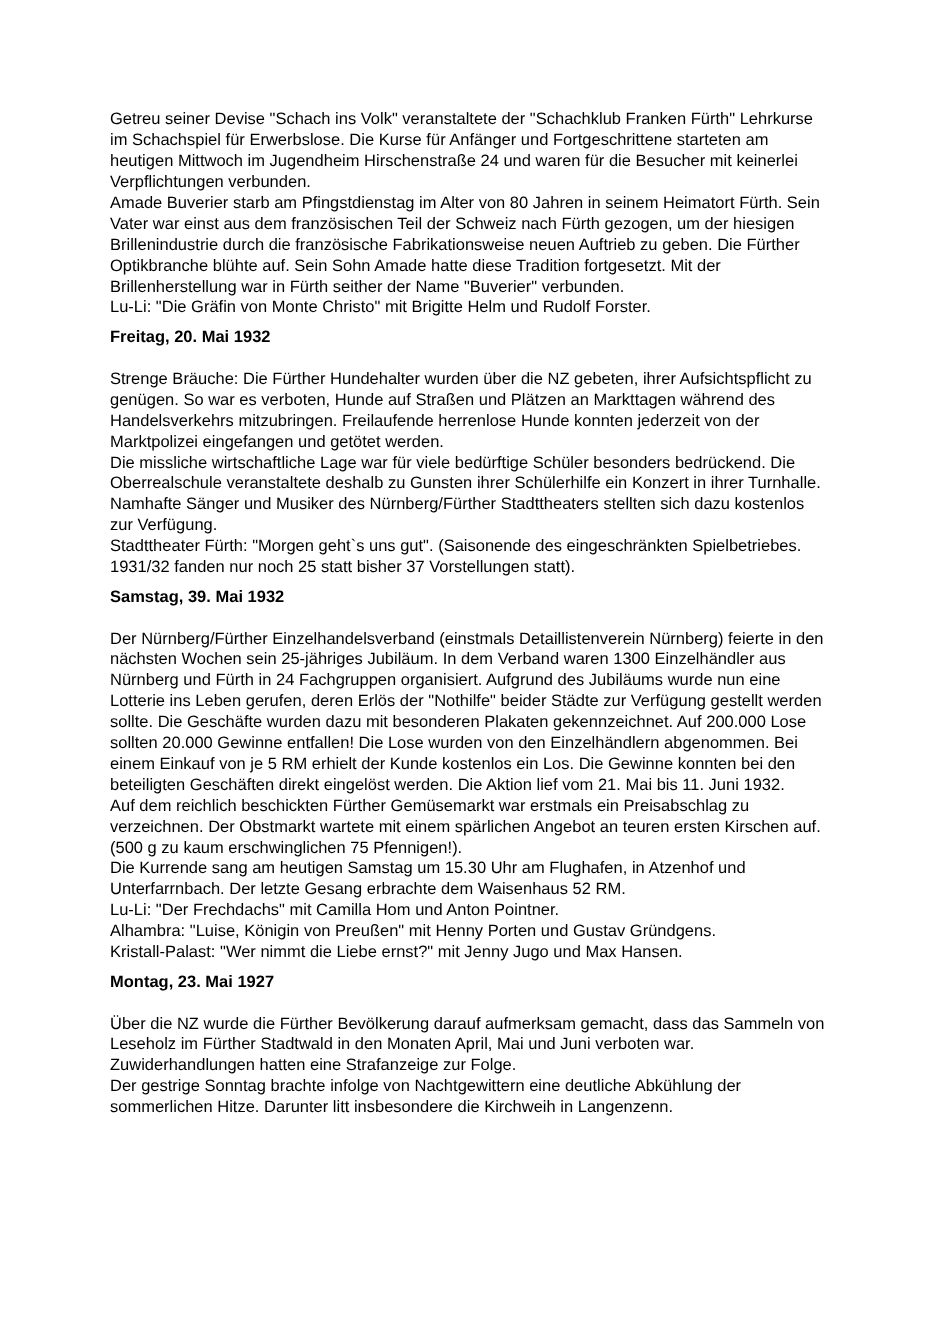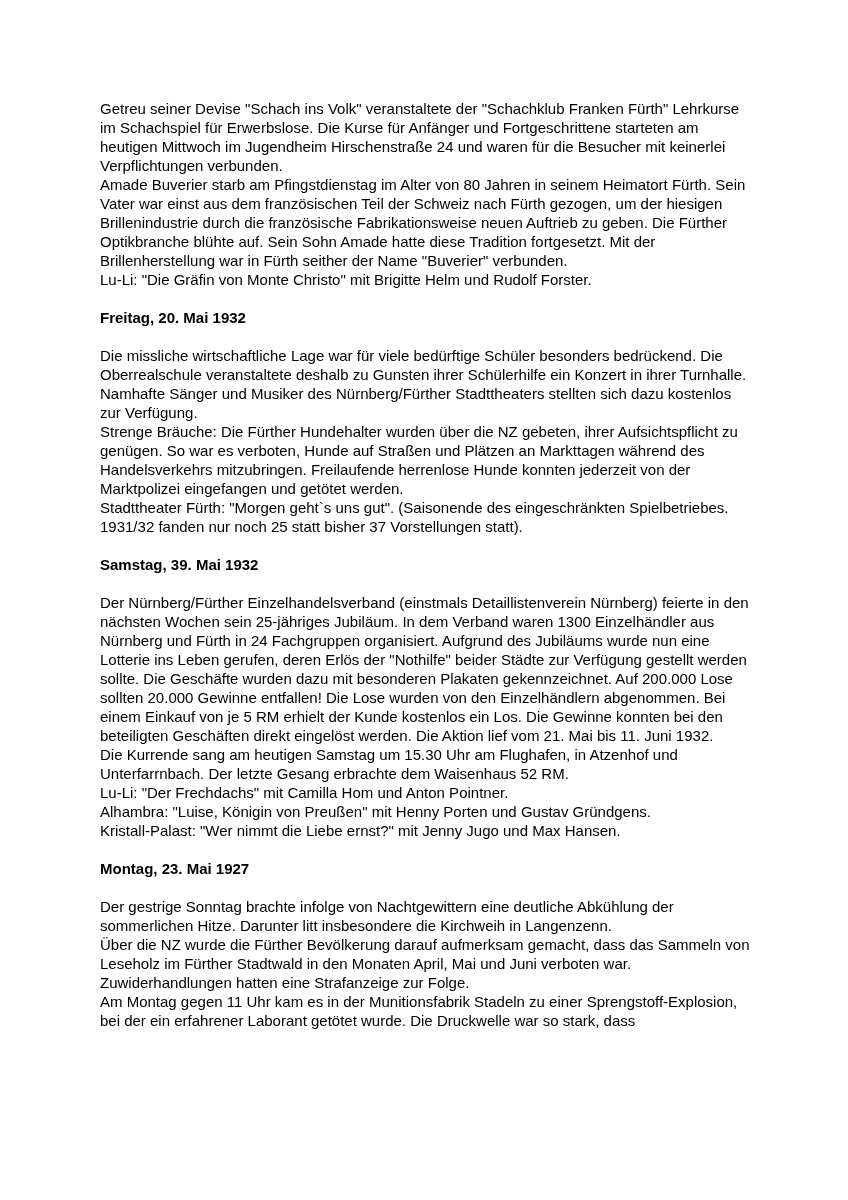--- a/index.html
+++ b/index.html
@@ -23,38 +23,38 @@
   }
   .para {
     margin: 0;
     padding: 0;
   }
   .date-heading {
     font-family: "Liberation Sans", sans-serif;
     font-size: 15px;
     line-height: 19px;
     font-weight: bold;
-    margin: 19px 0 19px 0;
+    margin: 8px 0 19px 0;
     padding: 0;
   }
 </style>
 </head>
 <body>
 
 <div class="page">
   <p class="para">Getreu seiner Devise "Schach ins Volk" veranstaltete der "Schachklub Franken Fürth" Lehrkurse im Schachspiel für Erwerbslose. Die Kurse für Anfänger und Fortgeschrittene starteten am heutigen Mittwoch im Jugendheim Hirschenstraße 24 und waren für die Besucher mit keinerlei Verpflichtungen verbunden.</p>
   <p class="para">Amade Buverier starb am Pfingstdienstag im Alter von 80 Jahren in seinem Heimatort Fürth. Sein Vater war einst aus dem französischen Teil der Schweiz nach Fürth gezogen, um der hiesigen Brillenindustrie durch die französische Fabrikationsweise neuen Auftrieb zu geben. Die Fürther Optikbranche blühte auf. Sein Sohn Amade hatte diese Tradition fortgesetzt. Mit der Brillenherstellung war in Fürth seither der Name "Buverier" verbunden.</p>
   <p class="para">Lu-Li: "Die Gräfin von Monte Christo" mit Brigitte Helm und Rudolf Forster.</p>
   <h3 class="date-heading">Freitag, 20. Mai 1932</h3>
+  <p class="para">Strenge Bräuche: Die Fürther Hundehalter wurden über die NZ gebeten, ihrer Aufsichtspflicht zu genügen. So war es verboten, Hunde auf Straßen und Plätzen an Markttagen während des Handelsverkehrs mitzubringen. Freilaufende herrenlose Hunde konnten jederzeit von der Marktpolizei eingefangen und getötet werden.</p>
   <p class="para">Die missliche wirtschaftliche Lage war für viele bedürftige Schüler besonders bedrückend. Die Oberrealschule veranstaltete deshalb zu Gunsten ihrer Schülerhilfe ein Konzert in ihrer Turnhalle. Namhafte Sänger und Musiker des Nürnberg/Fürther Stadttheaters stellten sich dazu kostenlos zur Verfügung.</p>
-  <p class="para">Strenge Bräuche: Die Fürther Hundehalter wurden über die NZ gebeten, ihrer Aufsichtspflicht zu genügen. So war es verboten, Hunde auf Straßen und Plätzen an Markttagen während des Handelsverkehrs mitzubringen. Freilaufende herrenlose Hunde konnten jederzeit von der Marktpolizei eingefangen und getötet werden.</p>
   <p class="para">Stadttheater Fürth: "Morgen geht`s uns gut". (Saisonende des eingeschränkten Spielbetriebes. 1931/32 fanden nur noch 25 statt bisher 37 Vorstellungen statt).</p>
   <h3 class="date-heading">Samstag, 39. Mai 1932</h3>
   <p class="para">Der Nürnberg/Fürther Einzelhandelsverband (einstmals Detaillistenverein Nürnberg) feierte in den nächsten Wochen sein 25-jähriges Jubiläum. In dem Verband waren 1300 Einzelhändler aus Nürnberg und Fürth in 24 Fachgruppen organisiert. Aufgrund des Jubiläums wurde nun eine Lotterie ins Leben gerufen, deren Erlös der "Nothilfe" beider Städte zur Verfügung gestellt werden sollte. Die Geschäfte wurden dazu mit besonderen Plakaten gekennzeichnet. Auf 200.000 Lose sollten 20.000 Gewinne entfallen! Die Lose wurden von den Einzelhändlern abgenommen. Bei einem Einkauf von je 5 RM erhielt der Kunde kostenlos ein Los. Die Gewinne konnten bei den beteiligten Geschäften direkt eingelöst werden. Die Aktion lief vom 21. Mai bis 11. Juni 1932.</p>
+  <p class="para">Auf dem reichlich beschickten Fürther Gemüsemarkt war erstmals ein Preisabschlag zu verzeichnen. Der Obstmarkt wartete mit einem spärlichen Angebot an teuren ersten Kirschen auf. (500 g zu kaum erschwinglichen 75 Pfennigen!).</p>
   <p class="para">Die Kurrende sang am heutigen Samstag um 15.30 Uhr am Flughafen, in Atzenhof und Unterfarrnbach. Der letzte Gesang erbrachte dem Waisenhaus 52 RM.</p>
   <p class="para">Lu-Li: "Der Frechdachs" mit Camilla Hom und Anton Pointner.</p>
   <p class="para">Alhambra: "Luise, Königin von Preußen" mit Henny Porten und Gustav Gründgens.</p>
   <p class="para">Kristall-Palast: "Wer nimmt die Liebe ernst?" mit Jenny Jugo und Max Hansen.</p>
   <h3 class="date-heading">Montag, 23. Mai 1927</h3>
+  <p class="para">Über die NZ wurde die Fürther Bevölkerung darauf aufmerksam gemacht, dass das Sammeln von Leseholz im Fürther Stadtwald in den Monaten April, Mai und Juni verboten war. Zuwiderhandlungen hatten eine Strafanzeige zur Folge.</p>
   <p class="para">Der gestrige Sonntag brachte infolge von Nachtgewittern eine deutliche Abkühlung der sommerlichen Hitze. Darunter litt insbesondere die Kirchweih in Langenzenn.</p>
-  <p class="para">Über die NZ wurde die Fürther Bevölkerung darauf aufmerksam gemacht, dass das Sammeln von Leseholz im Fürther Stadtwald in den Monaten April, Mai und Juni verboten war. Zuwiderhandlungen hatten eine Strafanzeige zur Folge.</p>
-  <p class="para">Am Montag gegen 11 Uhr kam es in der Munitionsfabrik Stadeln zu einer Sprengstoff-Explosion, bei der ein erfahrener Laborant getötet wurde. Die Druckwelle war so stark, dass</p>
 </div>
 
 </body></html>

